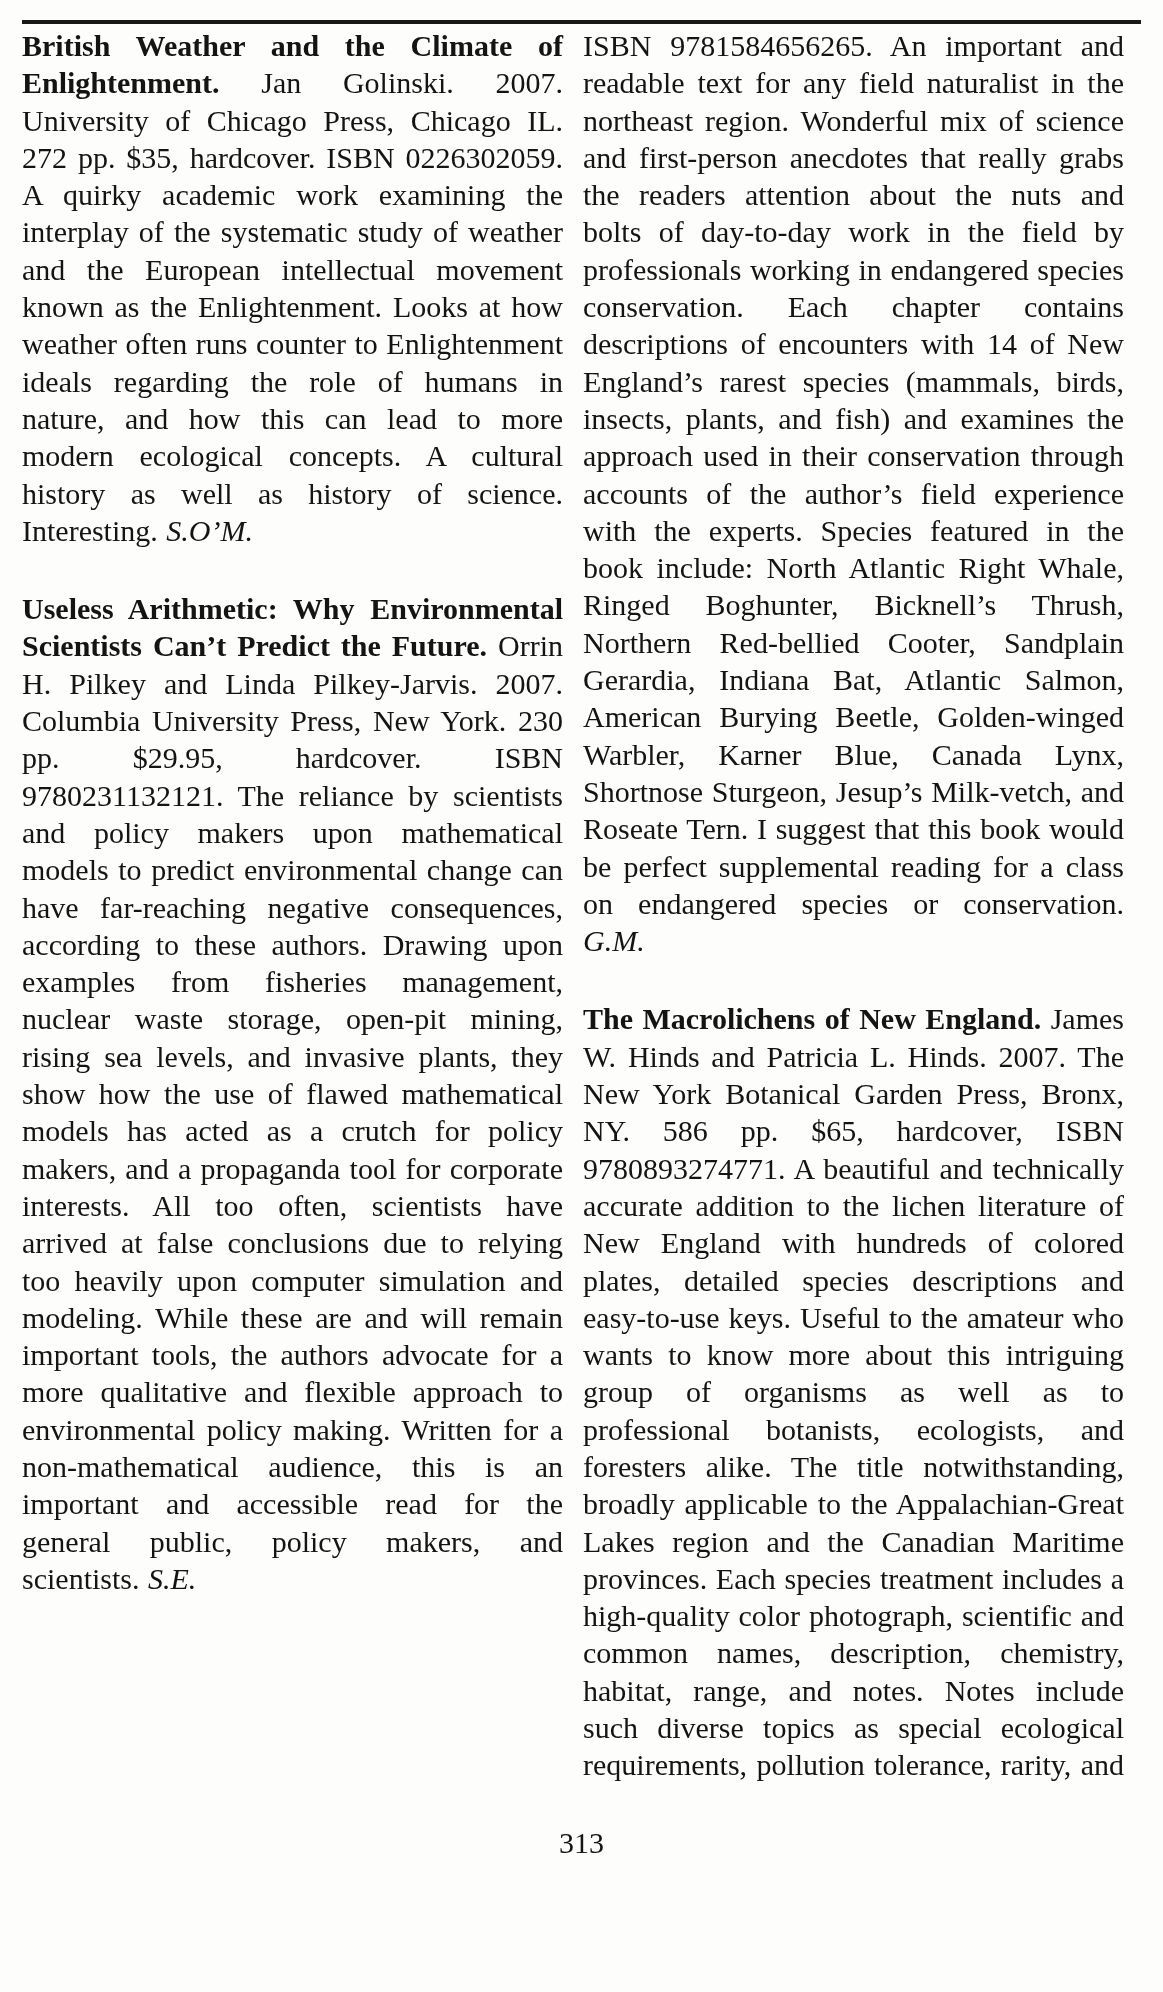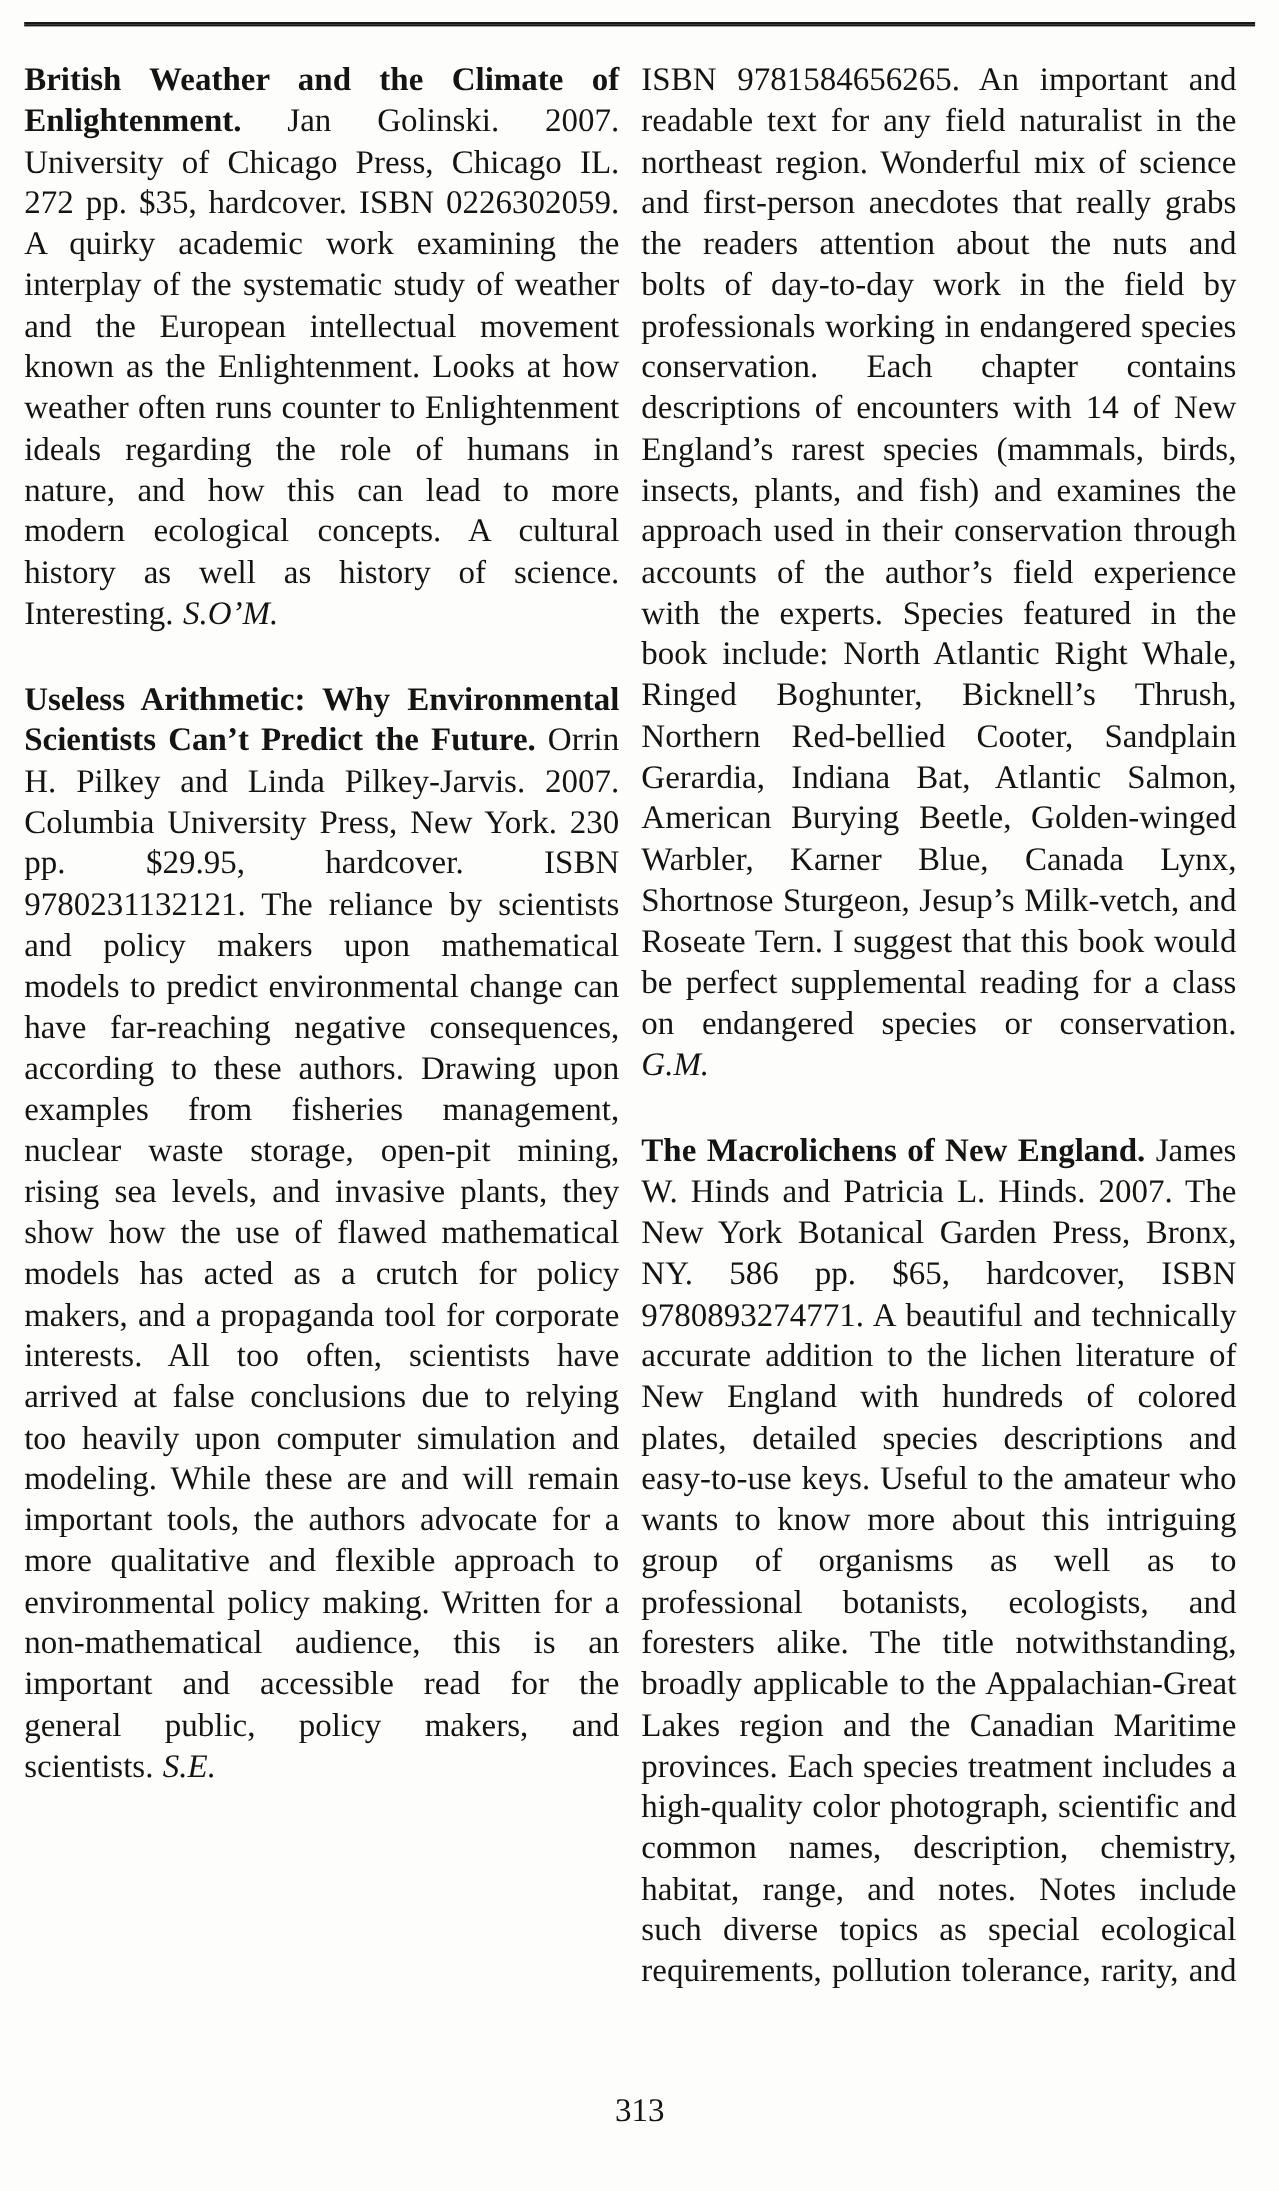--- a/index.html
+++ b/index.html
@@ -29,41 +29,41 @@
     font-size: 39px;
     line-height: 48px;
     letter-spacing: -0.5px;
     padding: 18px 0 26px 0;
     white-space: nowrap;
   }
   .columns {
     display: flex;
     gap: 20px;
     padding: 0 23px 0 22px;
-    margin-top: 30px;
+    margin-top: 3px;
     height: 1795px;
     overflow: hidden;
   }
   .col { width: 541px; }
   p.review {
     margin: 0;
     font-size: 30px;
     line-height: 37.3px;
     text-align: justify;
     word-spacing: 1px;
   }
   p.review + p.review { margin-top: 41px; }
   p.justify-last { text-align-last: justify; }
   .seg-bold { font-weight: bold; }
   .seg-italic { font-style: italic; }
   .seg-bold-italic { font-weight: bold; font-style: italic; }
   .footer {
     position: absolute;
     left: 0;
-    top: 1900px;
+    top: 1824px;
     width: 100%;
     text-align: center;
     font-size: 30px;
     line-height: 37px;
   }
 </style>
 </head>
 <body>
 
 <div class="page">

